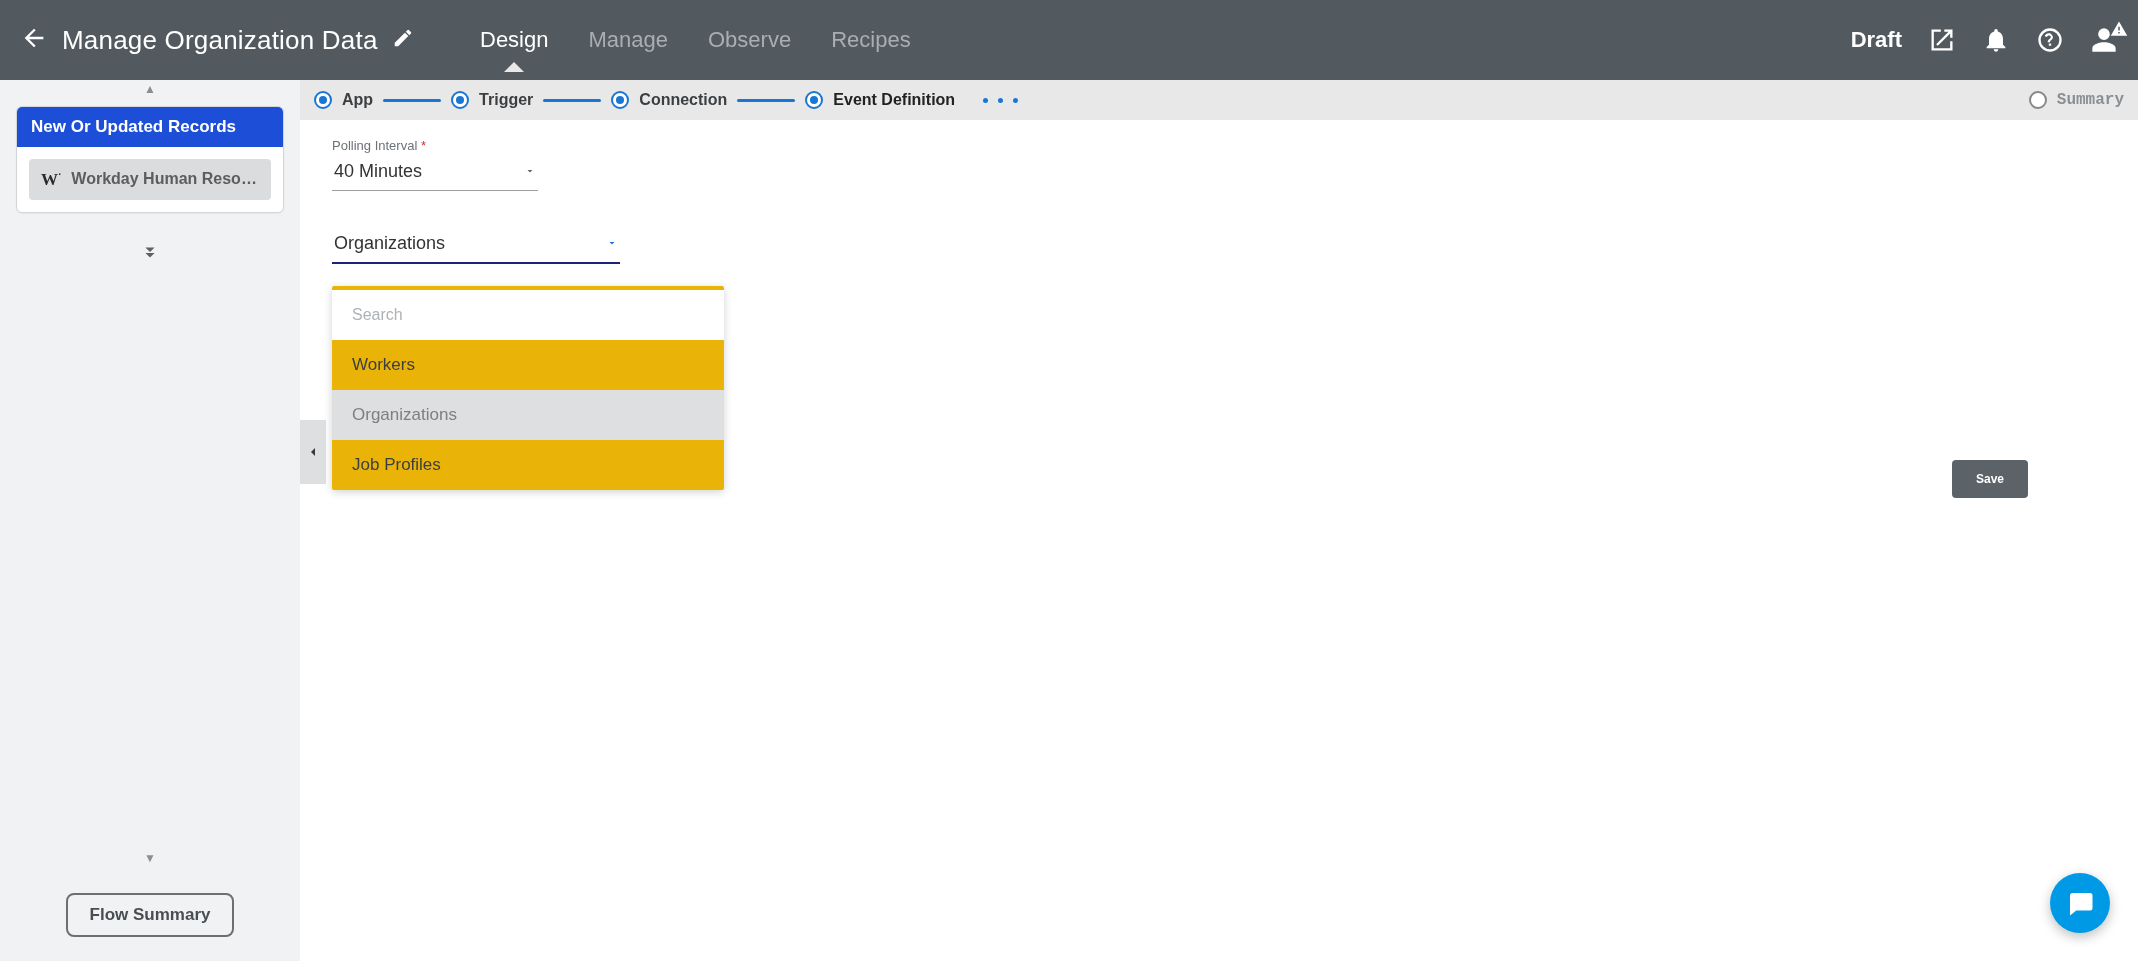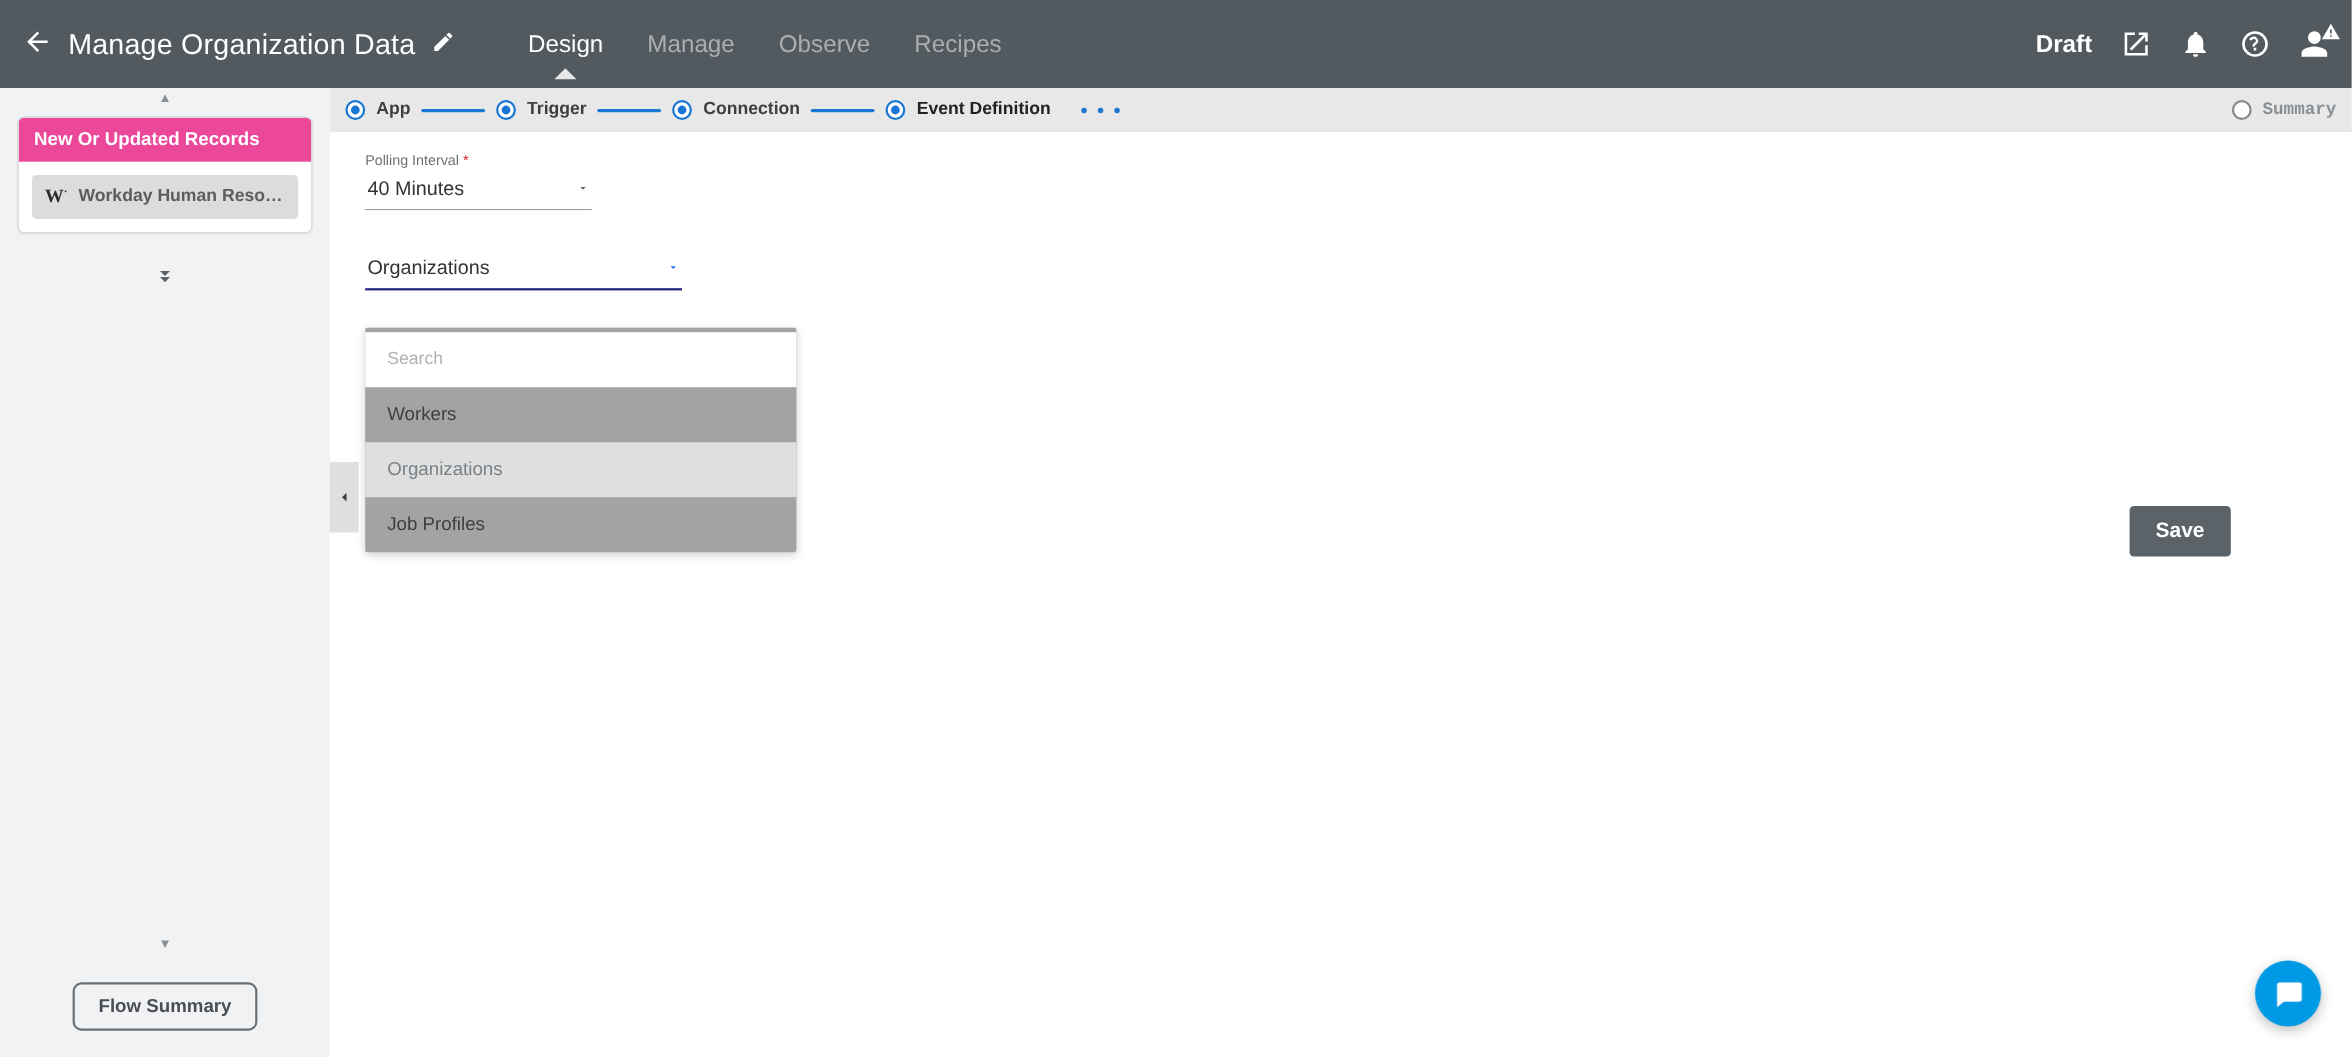--- a/index.html
+++ b/index.html
@@ -48,21 +48,21 @@
     display:flex; flex-direction:column; position:relative;
   }
   .scroll-up-triangle, .scroll-down-triangle {
     text-align:center; color:#8a8f93; font-size:12px; padding:2px 0; cursor:pointer;
   }
   .card {
     margin:8px 16px 0 16px; background:#fff; border:1px solid #d3d6d8; border-radius:6px;
     box-shadow:0 1px 2px rgba(0,0,0,0.05); overflow:hidden;
   }
   .card-header {
-    background:#ec4899; color:#fff; font-size:17px; font-weight:600;
+    background:#1d4ed8; color:#fff; font-size:17px; font-weight:600;
     padding:10px 14px;
   }
   .card-body { padding:12px; }
   .block-item {
     background:#dbdcdd; border-radius:4px; padding:10px 12px;
     display:flex; align-items:center; gap:10px; cursor:pointer;
   }
   .block-icon {
     font-family: Georgia, 'Times New Roman', serif;
     font-size:17px; font-weight:700; color:#2b2b2b;
@@ -119,37 +119,37 @@
     border:none; border-bottom:1px solid #9e9e9e; padding:4px 2px 8px 2px;
     font-size:18px; color:#333; cursor:pointer; background:transparent;
   }
   .select.small { width:206px; }
   .select.wide  { width:288px; border-bottom:2px solid #1a237e; }
   .caret svg { width:12px; height:12px; fill:#666; }
   .caret.blue svg { fill:#1a73e8; }
 
   
   .dropdown {
-    position:absolute; left:32px; top:178px; width:392px; background:#a3a3a3;
+    position:absolute; left:32px; top:166px; width:392px; background:#eab308;
     box-shadow:0 2px 8px rgba(0,0,0,0.18); border-radius:2px; z-index:10;
     padding-top:4px;
   }
   .dd-search {
     width:100%; border:none; outline:none; font-size:16px; color:#555;
     padding:16px 20px;
   }
   .dd-search::placeholder { color:#aeb2b5; }
   .dd-item { padding:15px 20px; font-size:17px; color:#3c3f41; cursor:pointer; }
   .dd-item.selected { background:#dedfe0; color:#7c8083; }
 
   
   .save-btn {
     position:absolute; right:110px; top:380px;
     background:#5b6268; color:#fff; border:none; border-radius:4px;
-    padding:12px 24px; font-size:19px; font-weight:600; cursor:pointer;
+    padding:12px 24px; font-size:12px; font-weight:600; cursor:pointer;
   }
 
   
   .chat-fab {
     position:fixed; right:28px; bottom:28px; width:60px; height:60px;
     background:#0099e5; border-radius:50%; display:flex; align-items:center; justify-content:center;
     box-shadow:0 4px 12px rgba(0,0,0,0.25); cursor:pointer;
   }
   .chat-fab svg { width:30px; height:30px; fill:#fff; }
 </style>

